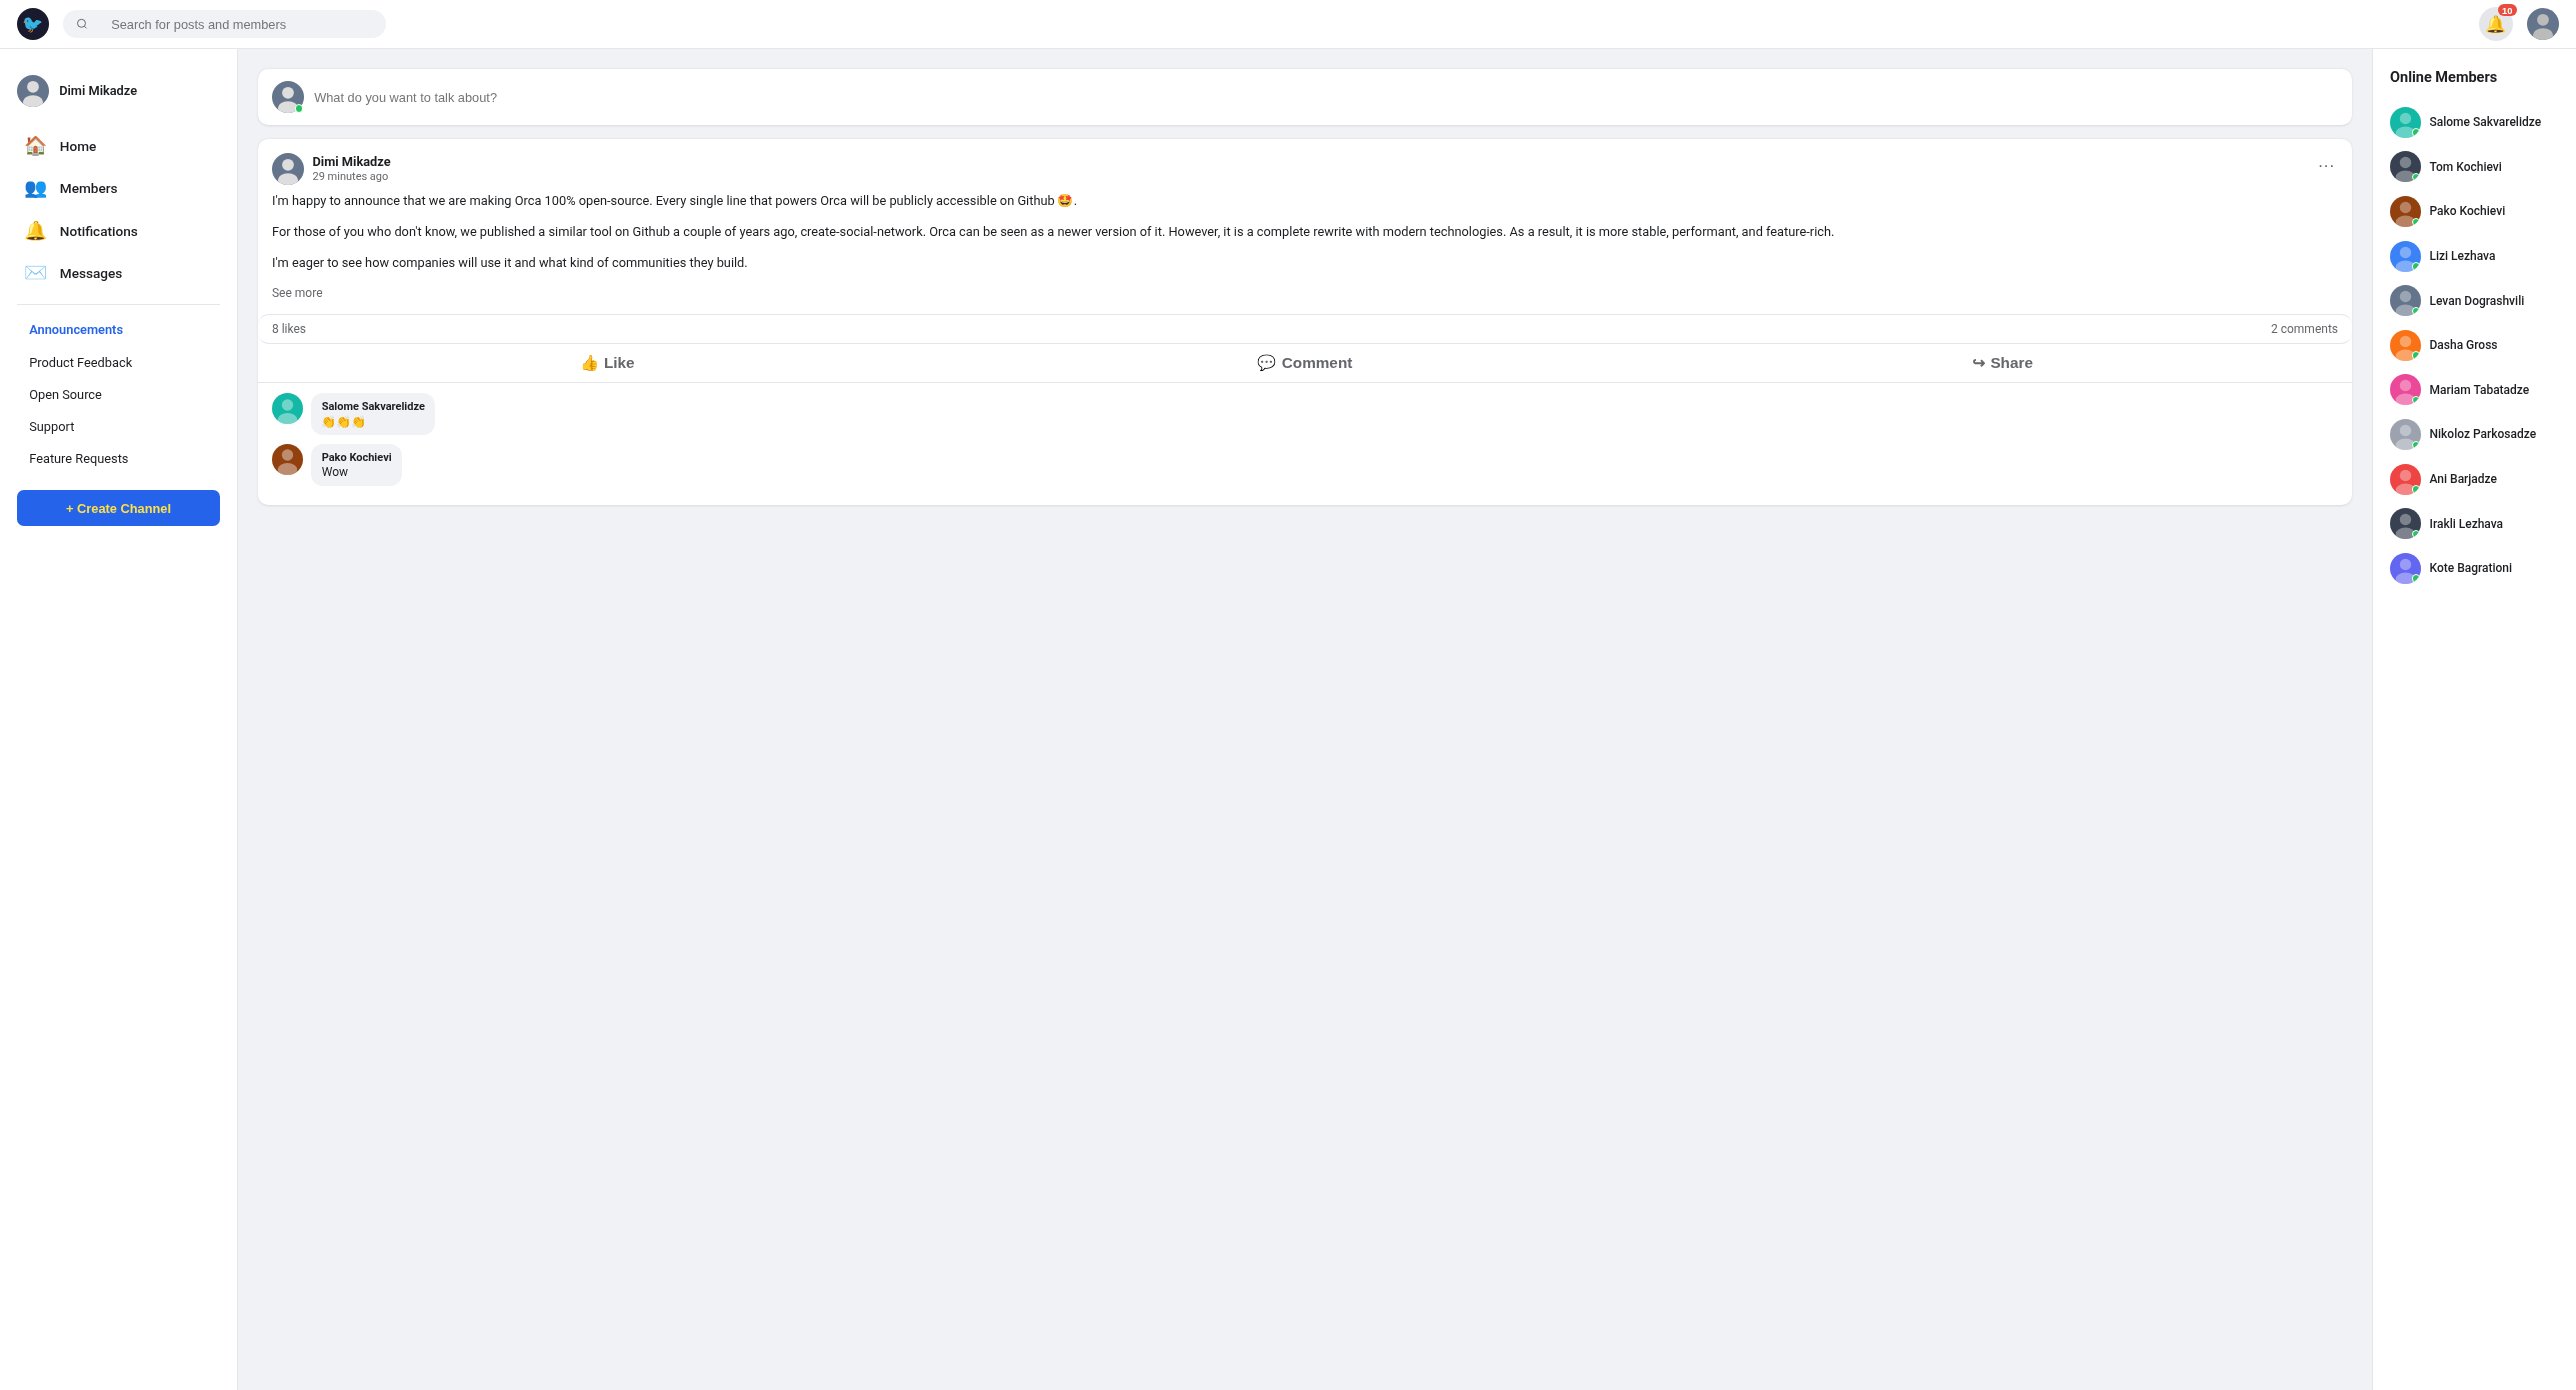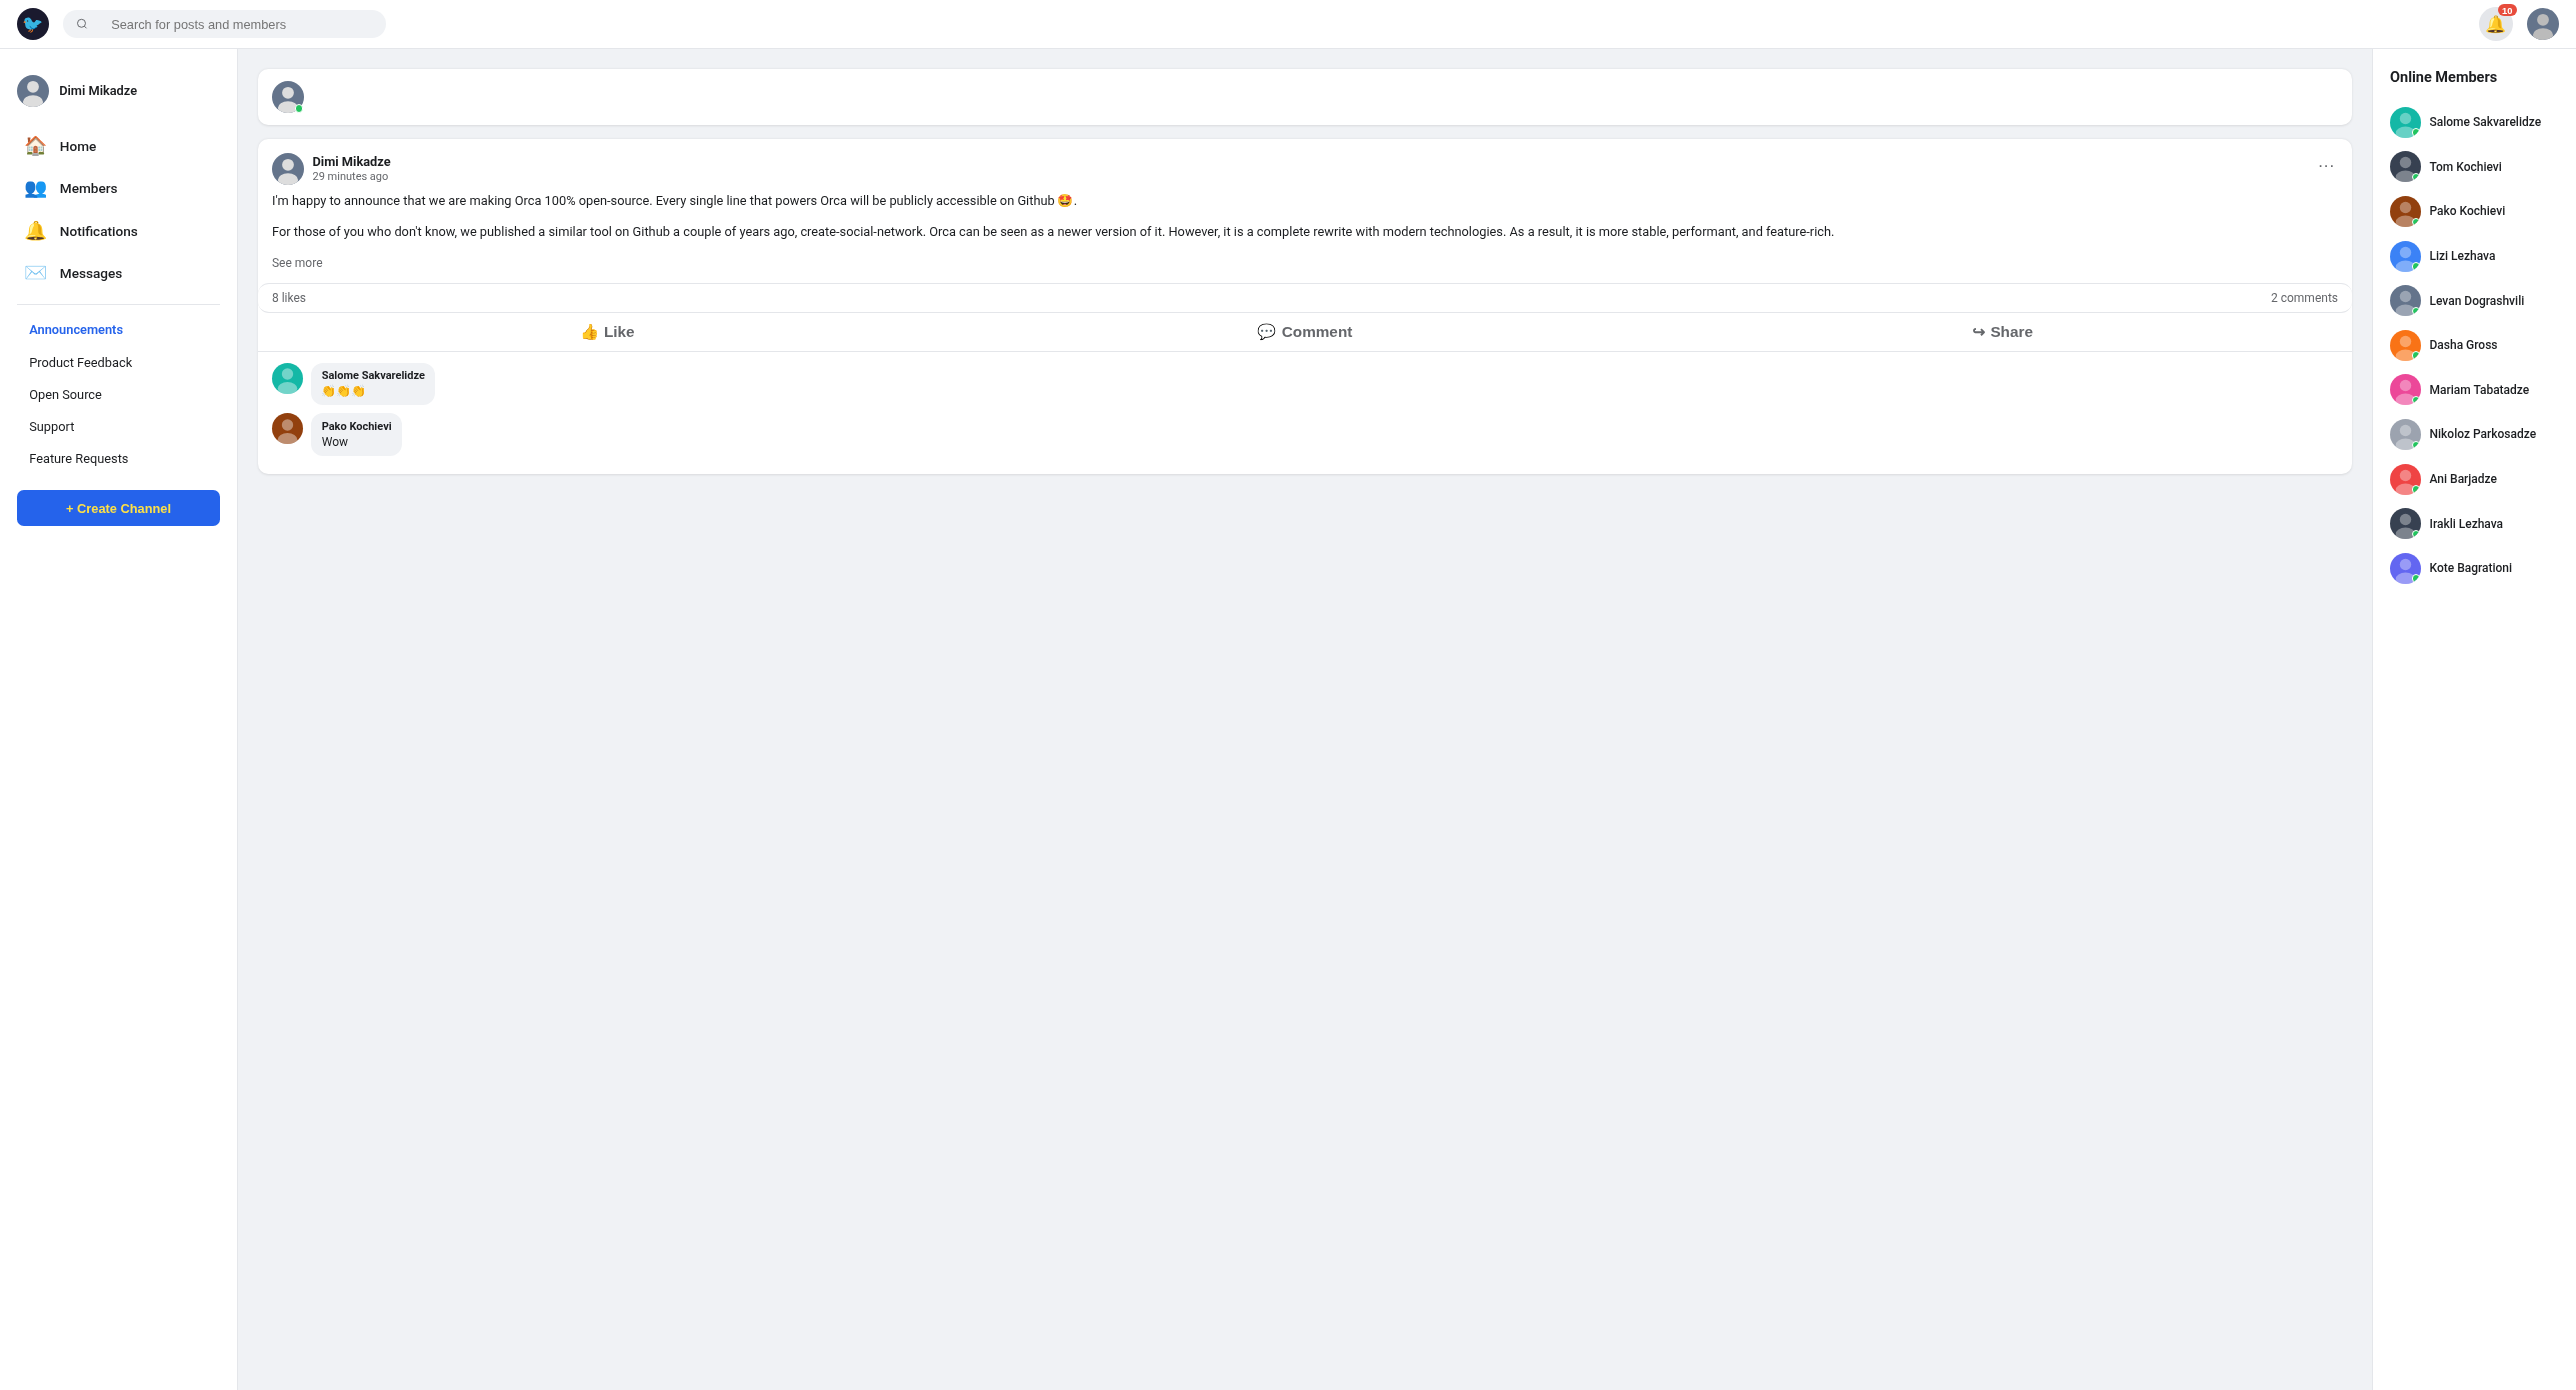--- a/index.html
+++ b/index.html
@@ -270,20 +270,21 @@
     <div class="compose-box">
       <div class="compose-avatar">
         <div class="avatar-sm av-slate">
           <svg viewBox="0 0 38 38" fill="none">
               <circle cx="19" cy="14" r="7" fill="#ddd"></circle>
               <ellipse cx="19" cy="32" rx="12" ry="8" fill="#ddd"></ellipse>
             </svg>
         </div>
         <div class="compose-online-dot"></div>
       </div>
+      <input class="compose-input" type="text" placeholder="What do you want to talk about?" style="">
     </div>
 
     <div class="post-card">
       <div class="post-header">
         <div class="post-author">
           <div class="avatar-sm av-slate">
             <svg viewBox="0 0 38 38" fill="none">
                 <circle cx="19" cy="14" r="7" fill="#ddd"></circle>
                 <ellipse cx="19" cy="32" rx="12" ry="8" fill="#ddd"></ellipse>
               </svg>
@@ -292,20 +293,21 @@
             <div class="post-author-name">Dimi Mikadze</div>
             <div class="post-time">29 minutes ago</div>
           </div>
         </div>
         <button class="post-more">···</button>
       </div>
 
       <div class="post-body">
         <p>I'm happy to announce that we are making Orca 100% open-source. Every single line that powers Orca will be publicly accessible on Github 🤩.</p>
         <p>For those of you who don't know, we published a similar tool on Github a couple of years ago, create-social-network. Orca can be seen as a newer version of it. However, it is a complete rewrite with modern technologies. As a result, it is more stable, performant, and feature-rich.</p>
+        <p>I'm eager to see how companies will use it and what kind of communities they build.</p>
         <span class="see-more">See more</span>
       </div>
 
       <div class="post-stats">
         <span>8 likes</span>
         <span>2 comments</span>
       </div>
 
       <div class="post-actions">
         <button class="post-action-btn">

